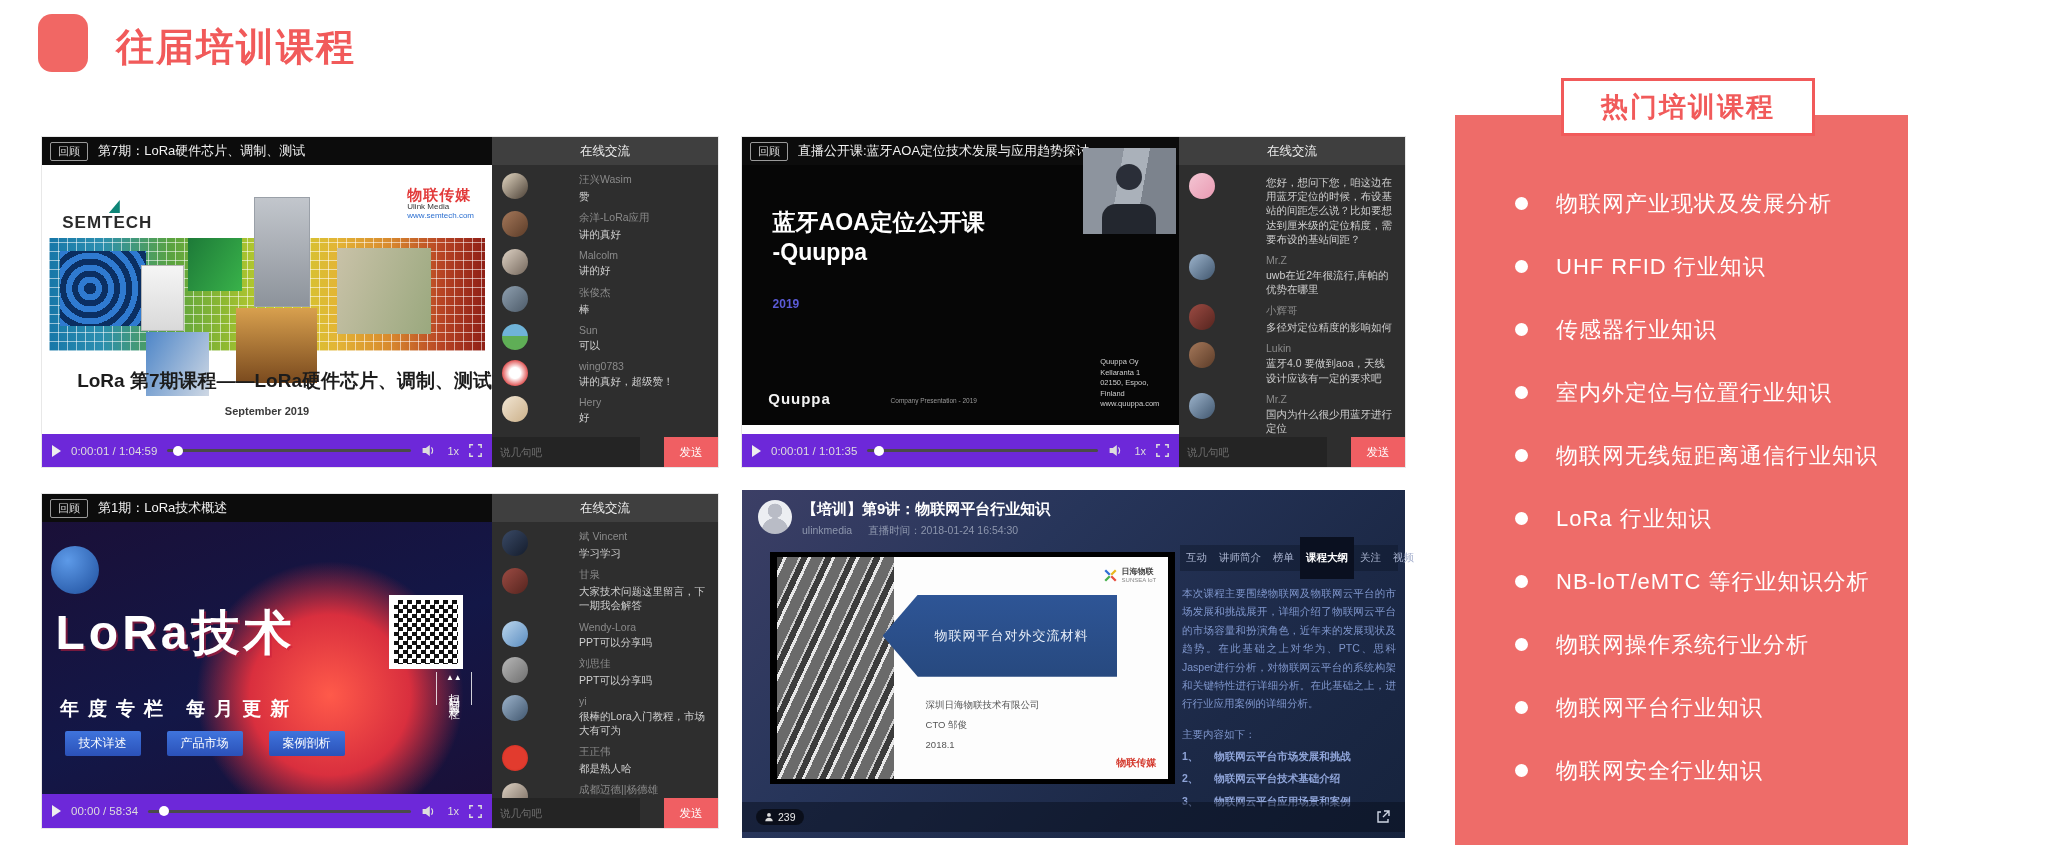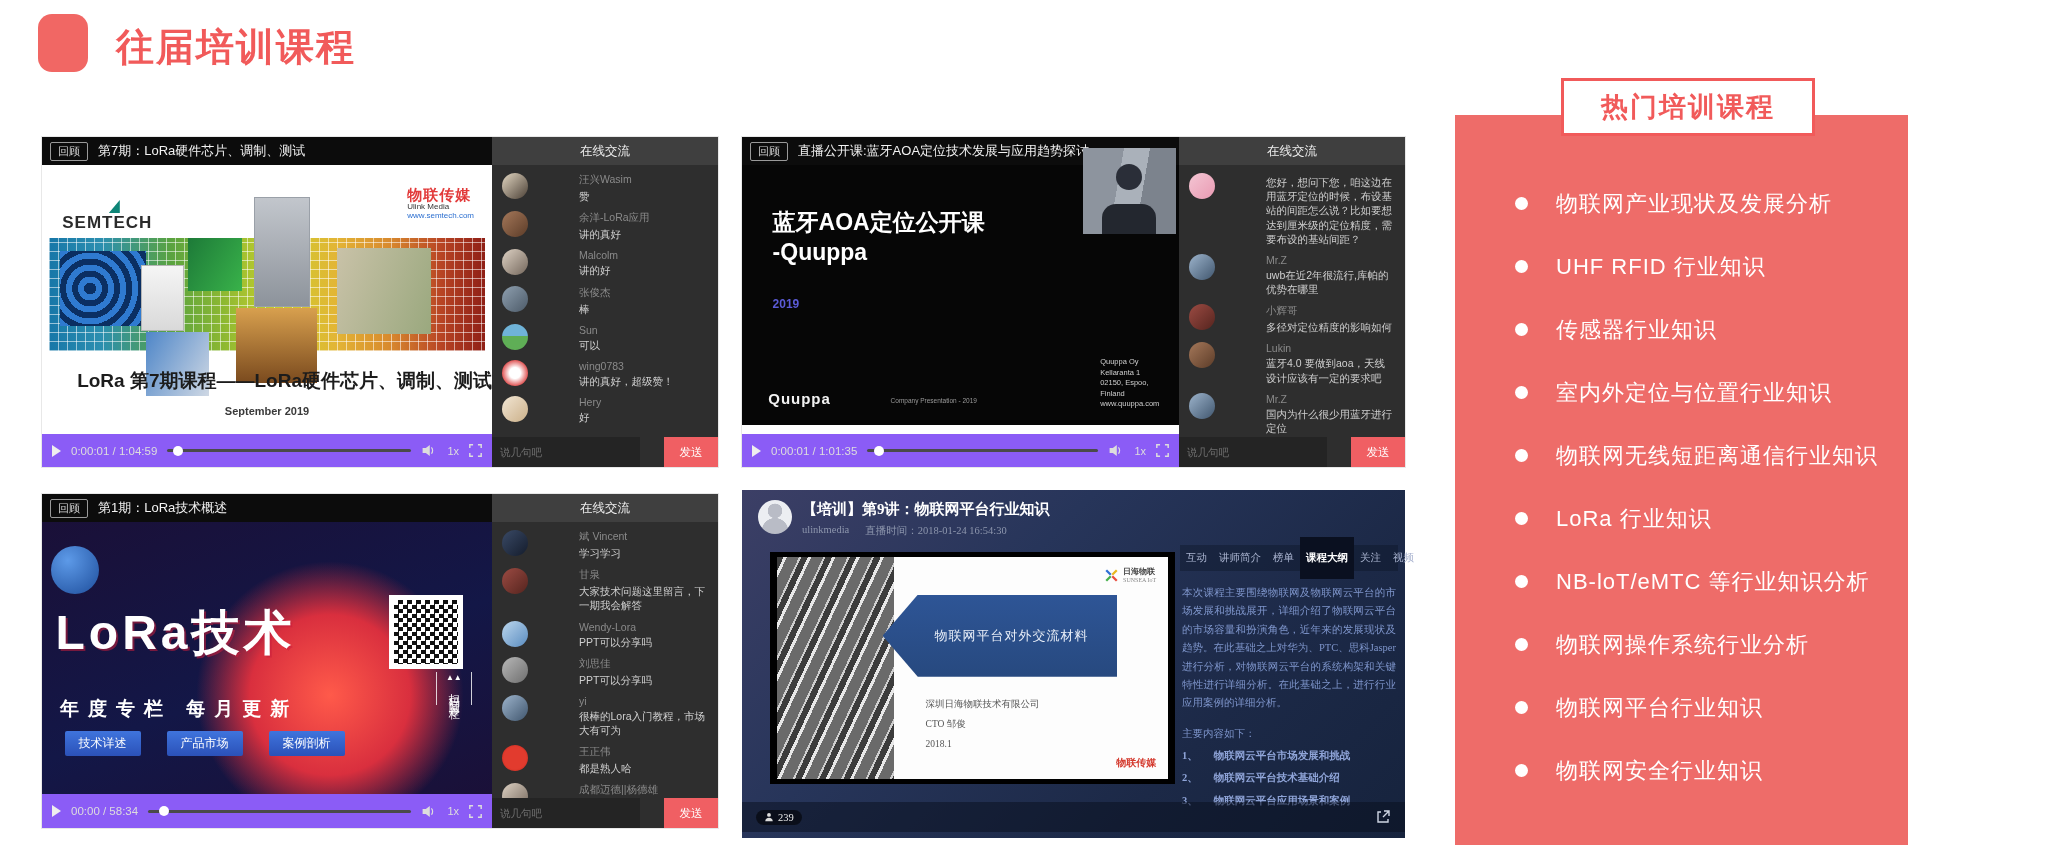--- a/index.html
+++ b/index.html
@@ -9,21 +9,21 @@
   
   .sec-icon{position:absolute;left:38px;top:14px;width:50px;height:58px;border-radius:14px;background:#f16764;}
   .sec-title{position:absolute;left:116px;top:22px;font-size:38px;font-weight:bold;color:#f15a5a;letter-spacing:2px;}
 
   
   .vcard{position:absolute;display:flex;box-shadow:0 0 0 1px #e8e8e8;}
   .player{display:flex;flex-direction:column;position:relative;}
   .pheader{height:28px;background:#0c0c0c;display:flex;align-items:center;color:#f2f2f2;font-size:13px;flex:none;}
   .badge{border:1px solid #9a9a9a;color:#cfcfcf;font-size:11px;padding:1px 7px;border-radius:2px;margin:0 10px 0 8px;flex:none;}
   .slide{flex:1;position:relative;overflow:hidden;}
-  .controls{height:33px;background:#8b5cf6;display:flex;align-items:center;gap:10px;padding:0 10px;color:#ddd;font-size:11.5px;flex:none;}
+  .controls{height:33px;background:#6d28d9;display:flex;align-items:center;gap:10px;padding:0 10px;color:#ddd;font-size:11.5px;flex:none;}
   .play-tri{width:0;height:0;border-left:9px solid #eee;border-top:6px solid transparent;border-bottom:6px solid transparent;}
   .pbar{flex:1;height:3px;background:#4a4a4a;border-radius:2px;position:relative;}
   .pdot{position:absolute;top:-3.5px;width:10px;height:10px;background:#fff;border-radius:50%;}
   .speed{font-size:11px;color:#ddd;}
 
   
   .chat{width:226px;background:#2e2e2e;display:flex;flex-direction:column;flex:none;}
   .chat-header{height:28px;background:#3f3f3f;color:#ededed;font-size:12.5px;display:flex;align-items:center;justify-content:center;flex:none;}
   .msgs{flex:1;padding:8px 10px 4px 10px;display:flex;flex-direction:column;gap:8px;overflow:hidden;}
   .msg{display:flex;gap:8px;}
@@ -94,21 +94,21 @@
   .v3sub{position:absolute;left:4%;top:64%;color:#fff;font-size:19px;letter-spacing:9px;font-weight:bold;}
   .v3btns{position:absolute;left:5%;top:77%;display:flex;gap:26px;}
   .v3btn{background:linear-gradient(180deg,#3f74dd,#2b51b8);color:#fff;font-size:12px;padding:4px 14px;border-radius:2px;}
   .subscribe{position:absolute;right:4.5%;top:55%;display:flex;flex-direction:column;align-items:center;color:#fff;
     border-left:1px solid rgba(255,255,255,.8);border-right:1px solid rgba(255,255,255,.8);padding:2px 9px;}
   .sub-arrows{font-size:8px;line-height:1.1;letter-spacing:0;}
   .sub-text{writing-mode:vertical-rl;font-size:11px;letter-spacing:3px;margin-top:3px;}
 
   
   .v4{position:absolute;left:742px;top:490px;width:663px;height:348px;
-    background:linear-gradient(135deg,#3c3f66 0%,#27355a 35%,#1c2947 70%,#16233d 100%);font-family:Liberation Serif, serif;}
+    background:linear-gradient(135deg,#3c3f66 0%,#27355a 35%,#1c2947 70%,#16233d 100%);}
   .v4-head{position:absolute;left:16px;top:10px;display:flex;gap:10px;align-items:flex-start;}
   .v4-avatar{width:34px;height:34px;border-radius:50%;flex:none;
     background:radial-gradient(circle at 50% 32%,#b9bcc6 0 7px,transparent 7.5px),radial-gradient(circle at 50% 92%,#b9bcc6 0 13px,transparent 13.5px),#eceef2;}
   .v4-title{font-size:15px;color:#fff;font-weight:bold;}
   .v4-sub{font-size:10.5px;color:#8d96ad;margin-top:5px;display:flex;gap:16px;}
   .v4-slide{position:absolute;left:28px;top:62px;width:405px;height:232px;background:#000;}
   .v4-inner{position:absolute;left:7px;right:7px;top:5px;bottom:5px;background:#fdfdfd;overflow:hidden;}
   .building{position:absolute;left:0;top:0;bottom:0;width:30%;
     background:repeating-linear-gradient(115deg,#3c3c3c 0 6px,#e8e8e8 6px 9px,#6a6a6a 9px 20px,#cfcfcf 20px 22px);}
   .sunsea{position:absolute;right:3%;top:5%;display:flex;gap:4px;align-items:center;}

